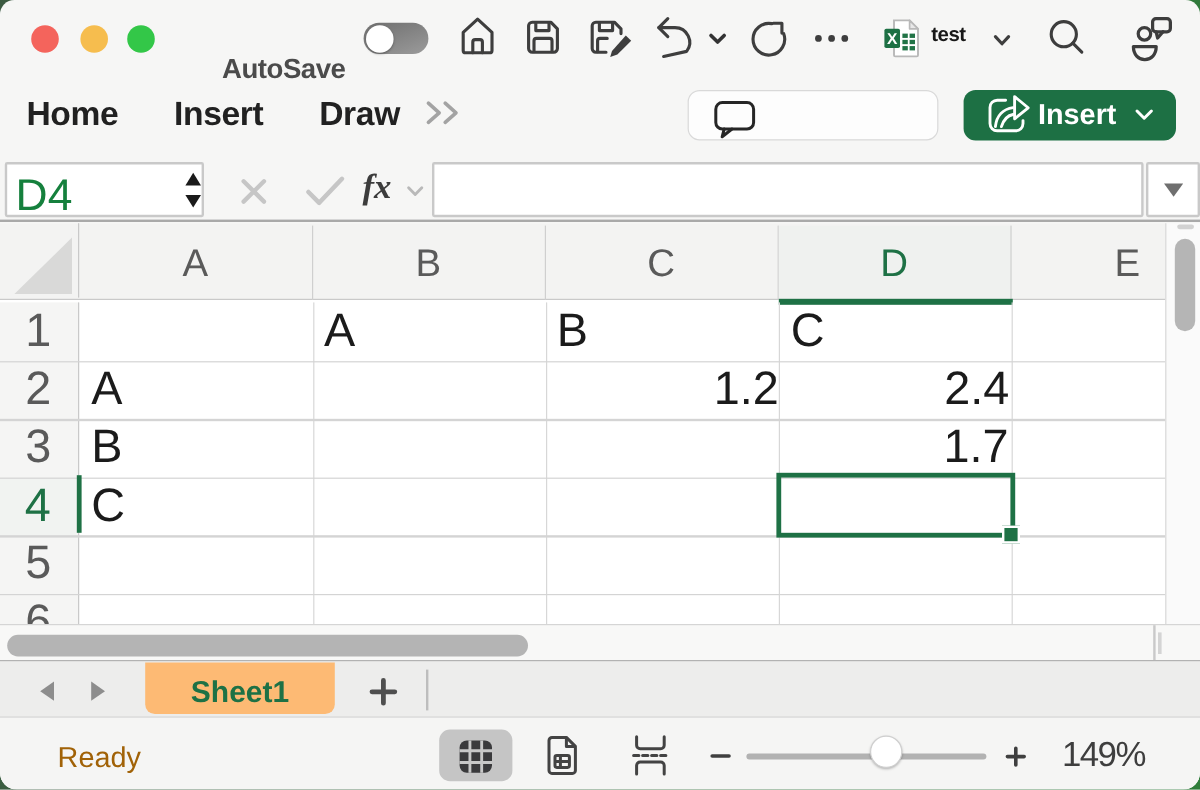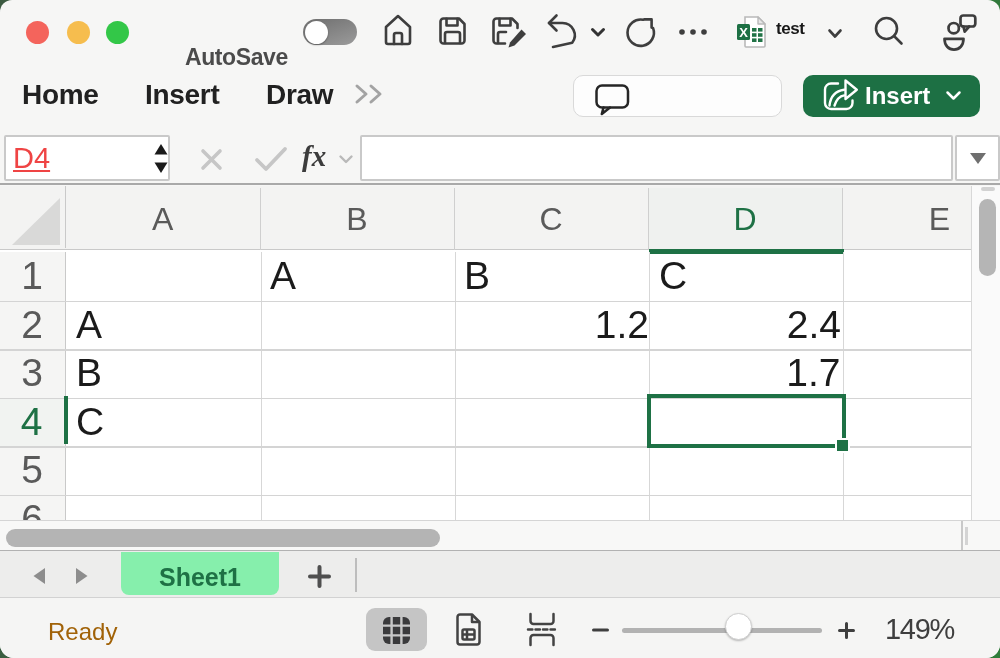--- a/index.html
+++ b/index.html
@@ -12,40 +12,40 @@
 .light { position:absolute; width:23px; height:23px; border-radius:50%; top:20.5px; }
 #titlebar .txt { position:absolute; color:#4b4b4b; font-size:23px; font-weight:600; letter-spacing:-0.4px; }
 
 .tab { position:absolute; top:79px; font-size:28px; font-weight:600; color:#212121; letter-spacing:-0.3px; }
 #commentsBtn { position:absolute; left:573px; top:75px; width:209px; height:42px; background:#fdfdfd; border:1.5px solid #d9d9d9; border-radius:10px; }
 #commentsBtn span { position:absolute; left:77px; top:7px; font-size:24px; color:#1c1c1c; }
 #shareBtn { position:absolute; left:803px; top:75px; width:177px; height:42px; background:#1d7044; border-radius:10px; }
 #shareBtn span { position:absolute; left:62px; top:7px; font-size:24px; font-weight:600; color:#fff; }
 
 #namebox { position:absolute; left:4px; top:135px; width:166px; height:46px; background:#fff; border:2px solid #c9c9c9; border-radius:2px; }
-#namebox .nm { position:absolute; left:7px; top:5px; font-size:29px; color:#ef4444;text-decoration:underline; }
+#namebox .nm { position:absolute; left:7px; top:5px; font-size:37px; color:#15803d; }
 #fxinput { position:absolute; left:360px; top:135px; width:593px; height:46px; background:#fff; border:2px solid #c9c9c9; border-radius:2px; }
 #fxdrop { position:absolute; left:955px; top:135px; width:45px; height:46px; background:#fff; border:2px solid #c9c9c9; border-radius:2px; }
 #fbsep { position:absolute; left:0; top:182.5px; width:1000px; height:2px; background:#a9a9a9; }
 
 #grid { position:absolute; left:0; top:186px; width:1000px; height:334px; background:#fff; }
 #colhead { position:absolute; left:0; top:0; width:1000px; height:64px; background:#f3f3f2; border-bottom:1.5px solid #c9c9c9; }
 .colcell { position:absolute; top:2px; height:62px; font-size:32px; color:#5a5a5a; text-align:center; line-height:62px; border-right:1.5px solid #cfcfcf; }
 #rowhead { position:absolute; left:0; top:66px; width:66px; height:270px; background:#f5f5f4; border-right:1.5px solid #c9c9c9; }
 .rowcell { position:absolute; left:0; width:64px; height:48.5px; line-height:48.5px; font-size:39px; color:#5a5a5a; text-align:center; }
 .vline { position:absolute; width:1.5px; background:#d7d7d7; top:66px; height:270px; }
 .hline { position:absolute; left:0; width:971px; height:1.5px; background:#d4d4d4; }
 .celltxt { position:absolute; height:48.5px; line-height:48.5px; font-size:39px; color:#1b1b1b; }
 #vscroll { position:absolute; left:971px; top:0; width:29px; height:364px; background:#fafafa; border-left:1.5px solid #d8d8d8; }
 #vthumb { position:absolute; left:7px; top:13px; width:17px; height:77px; background:#b5b5b5; border-radius:9px; }
 
 #hscrollband { position:absolute; left:0; top:520px; width:1000px; height:30px; background:#f8f8f7; border-top:1px solid #d5d5d5; }
 #hthumb { position:absolute; left:6px; top:8px; width:434px; height:18px; background:#b4b4b4; border-radius:9px; }
 #tabbar { position:absolute; left:0; top:550px; width:1000px; height:47px; background:#ededec; border-top:1.5px solid #b2b2b2; }
-#sheettab { position:absolute; left:121px; top:1px; width:158px; height:43px; background:#86efac; border-radius:0 0 8px 8px; }
+#sheettab { position:absolute; left:121px; top:1px; width:158px; height:43px; background:#fdba74; border-radius:0 0 8px 8px; }
 #sheettab span { display:block; text-align:center; font-size:25px; font-weight:700; color:#1e7145; margin-top:11px; }
 #tabsep { position:absolute; left:355px; top:7px; width:2px; height:34px; background:#bdbdbd; }
 #statusbar { position:absolute; left:0; top:597px; width:1000px; height:61px; background:#f5f5f4; border-top:1.5px solid #d2d2d2; }
 #statusbar .ready { position:absolute; left:48px; top:20px; font-size:24px; color:#a16207; }
 #normalbtn { position:absolute; left:366px; top:10px; width:61px; height:43px; background:#c5c5c5; border-radius:9px; }
 #zoomtxt { position:absolute; left:885px; top:15px; font-size:29px; letter-spacing:-1.3px; color:#3e3e3e;text-align:center; }
 #slidertrack { position:absolute; left:622px; top:30px; width:200px; height:5px; background:#b2b2b2; border-radius:3px; }
 #sliderknob { position:absolute; left:725px; top:15px; width:27px; height:27px; background:#fff; border:1px solid #cfcfcf; border-radius:50%; box-shadow:0 1px 2px rgba(0,0,0,0.25); }
 </style>
 </head>

